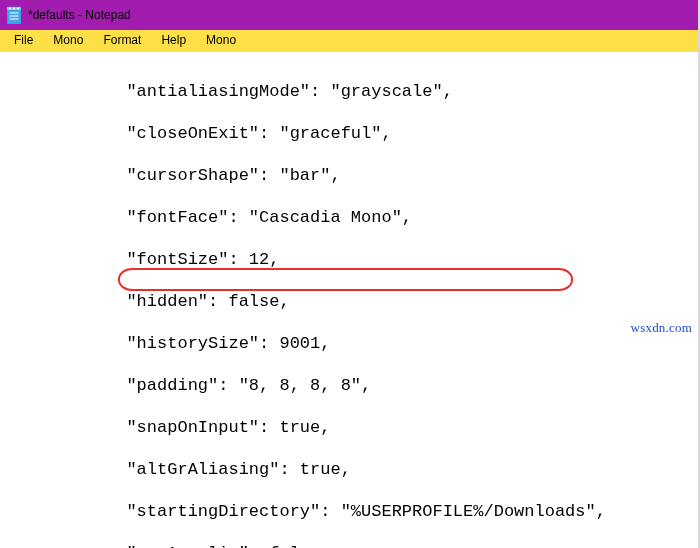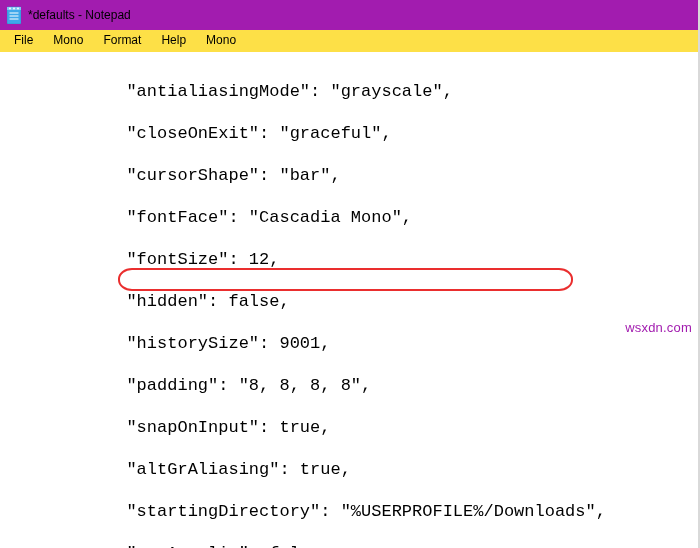--- a/index.html
+++ b/index.html
@@ -60,22 +60,22 @@
       position: absolute;
       border: 2.5px solid #ea2e2e;
       border-radius: 14px / 11px;
       pointer-events: none;
     }
     .watermark {
       position: absolute;
       right: 8px;
       top: 320px;
       font-size: 13px;
-      color: #a21caf;
-      font-family: Liberation Sans, sans-serif;
+      color: #1d4ed8;
+      font-family: Liberation Serif, serif;
       letter-spacing: 0.2px;
     }
     .sideborder {
       position: absolute;
       right: 0; top: 0;
       width: 2px; height: 100%;
       background: #d9d9d9;
     }
   </style>
 </head>

